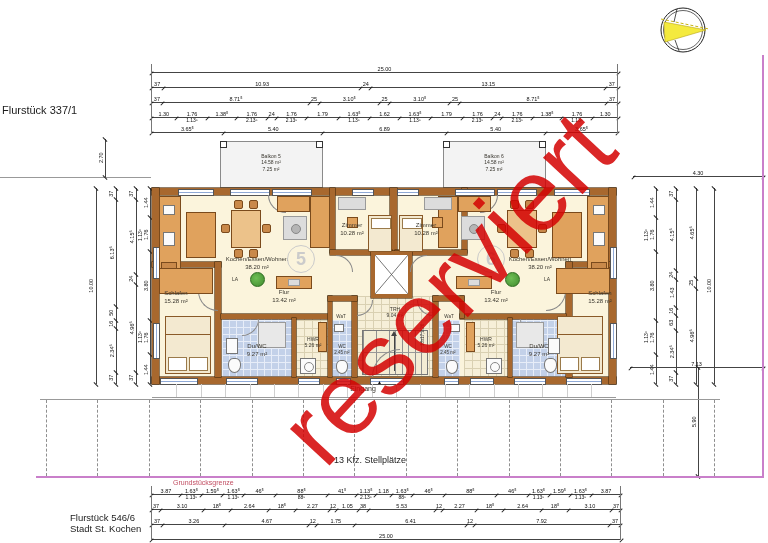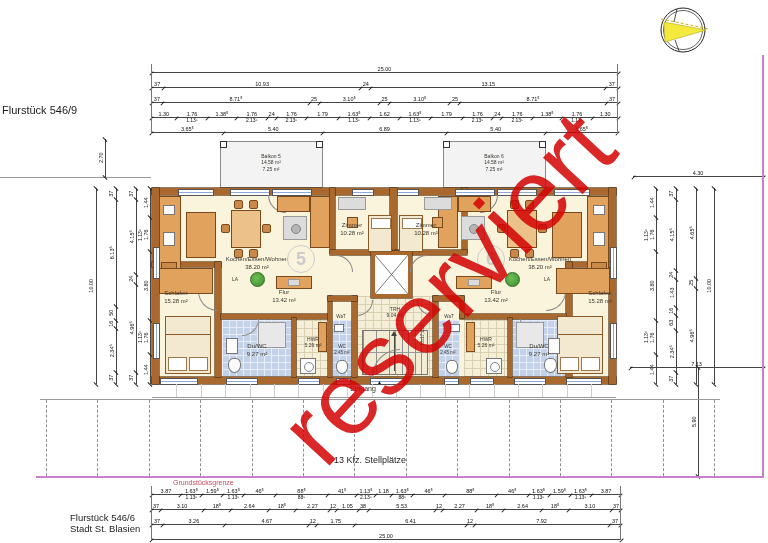--- a/index.html
+++ b/index.html
@@ -65,24 +65,24 @@
              font-size:102px;color:var(--wmred,#d40404);opacity:0.86;letter-spacing:1px;
              white-space:nowrap;z-index:60;font-weight:400;}
   .stairs{position:absolute;background-color:#f3ecd4;border:0.7px solid #777;box-sizing:border-box;
           background-image:repeating-linear-gradient(90deg,#8f8f8f 0 .7px,transparent .7px 6.5px);}
 </style>
 </head>
 <body>
 
 <div id="root">
 
-  <div class="bigtxt" style="left:2px;top:104px;">Flurstück 546/9</div>
+  <div class="bigtxt" style="left:2px;top:104px;">Flurstück 337/1</div>
   <div class="abs" style="left:70px;top:512px;font-size:9.5px;line-height:1.2;color:#1c1c1c;">
     <span>Flurstück 546/6</span><br>
-    <span>Stadt St. Blasien</span>
+    <span>Stadt St. Kochen</span>
   </div>
 
   <svg class="abs" style="left:652px;top:2px;" width="66" height="56" viewBox="0 0 66 56">
     <circle cx="31" cy="28" r="22" fill="none" stroke="#222" stroke-width="1"></circle>
     <circle cx="31" cy="28" r="19.5" fill="none" stroke="#222" stroke-width="0.7"></circle>
     <polygon points="12,20 54,28 13,40" fill="#f4ea3e" stroke="#b7a517" stroke-width="0.6"></polygon>
     <line x1="9" y1="17" x2="57" y2="27" stroke="#c8b414" stroke-width="1" stroke-dasharray="3,2"></line>
     <line x1="25" y1="7" x2="22" y2="20" stroke="#222" stroke-width="0.8"></line>
     <line x1="27" y1="49" x2="23" y2="38" stroke="#222" stroke-width="0.8"></line>
   </svg>

